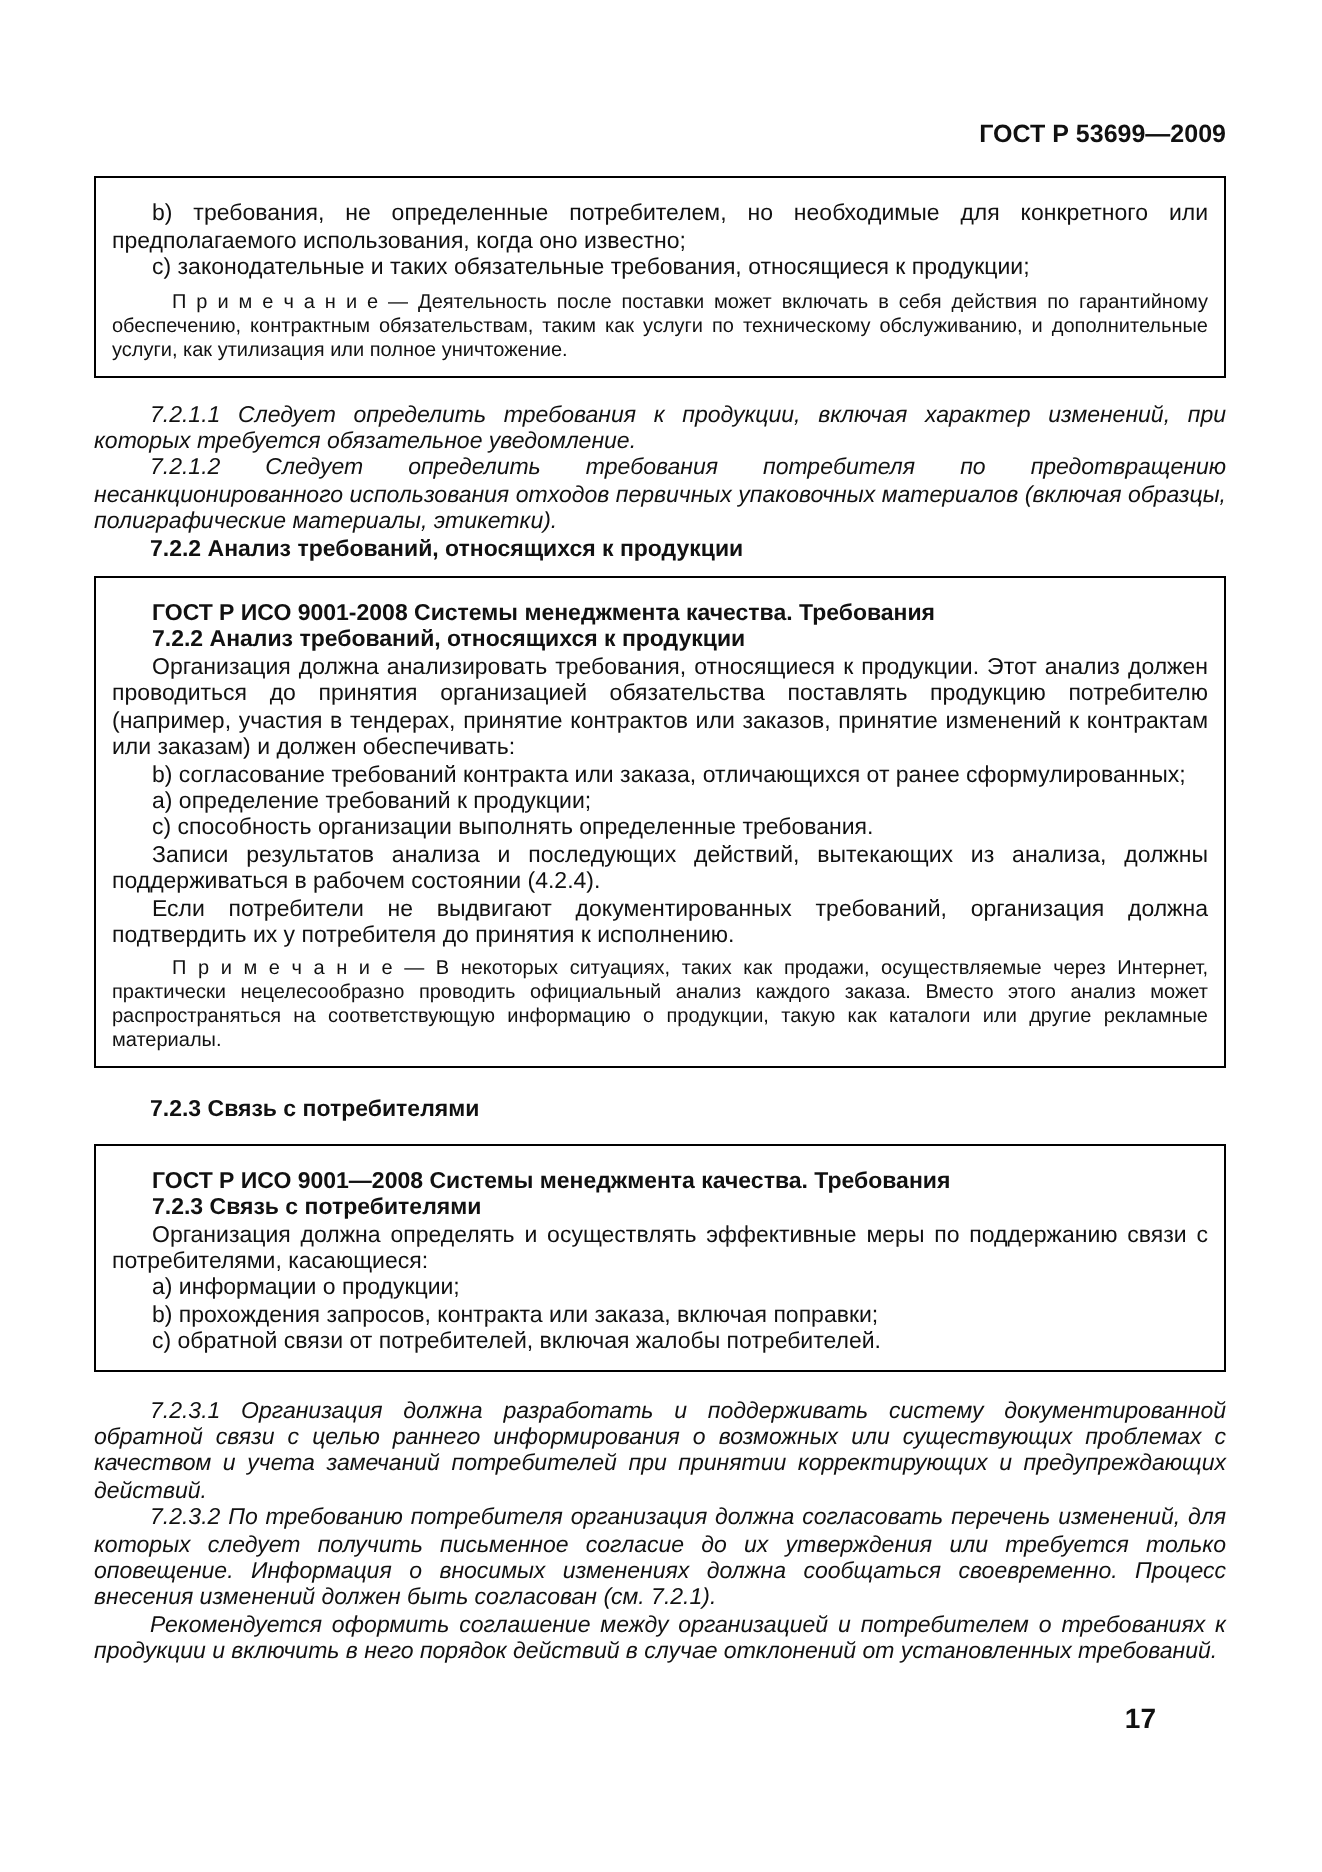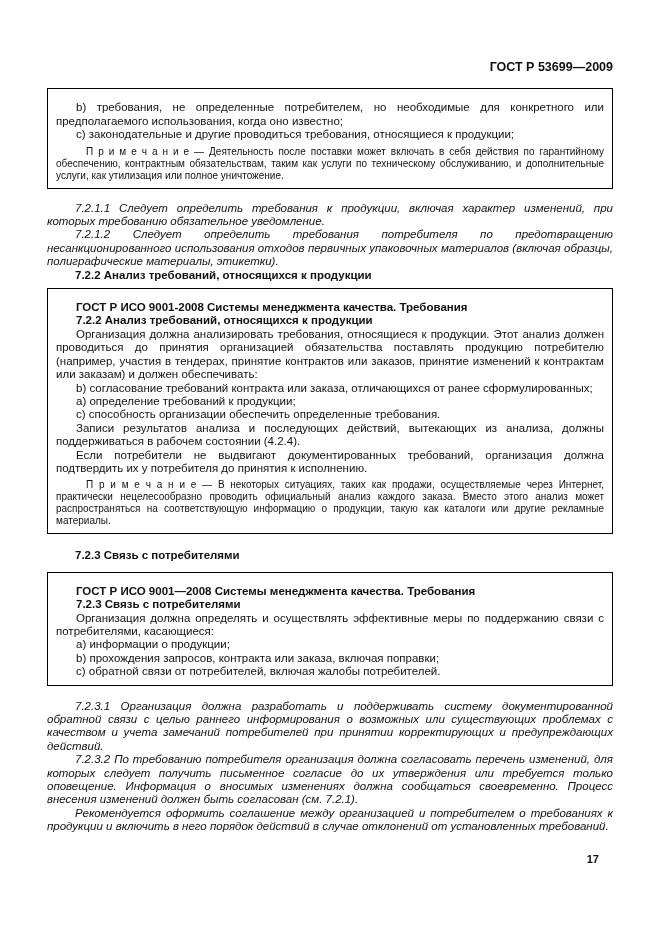--- a/index.html
+++ b/index.html
@@ -57,51 +57,51 @@
     text-align: left !important;
   }
   .mt-box1 { margin-top: 0; }
   .mt-sec721 { margin-top: 13px !important; }
   .mt-box2 { margin-top: 6px; }
   .mt-h723 { margin-top: 15px !important; }
   .mt-box3 { margin-top: 9px; }
   .mt-sec723 { margin-top: 14px !important; }
   .page-number {
     position: absolute;
-    right: 62px;
+    right: 83px;
     bottom: 70px;
-    font-size: 11px;
+    font-size: 14px;
     font-weight: bold;
   }
 </style>
 </head>
 <body>
 
 <div class="page">
 
   <div class="running-header">ГОСТ Р 53699—2009</div>
 
   <div class="gost-box mt-box1">
     <p>b) требования, не определенные потребителем, но необходимые для конкретного или предполагаемого использования, когда оно известно;</p>
-    <p>c) законодательные и другие проводиться требования, относящиеся к продукции;</p>
+    <p>c) законодательные и таких обязательные требования, относящиеся к продукции;</p>
     <p class="note">П р и м е ч а н и е — Деятельность после поставки может включать в себя действия по гарантийному обеспечению, контрактным обязательствам, таким как услуги по техническому обслуживанию, и дополнительные услуги, как утилизация или полное уничтожение.</p>
   </div>
 
-  <p class="italic-para mt-sec721">7.2.1.1 Следует определить требования к продукции, включая характер изменений, при которых требованию обязательное уведомление.</p>
+  <p class="italic-para mt-sec721">7.2.1.1 Следует определить требования к продукции, включая характер изменений, при которых требуется обязательное уведомление.</p>
   <p class="italic-para">7.2.1.2 Следует определить требования потребителя по предотвращению несанкционированного использования отходов первичных упаковочных материалов (включая образцы, полиграфические материалы, этикетки).</p>
 
   <p class="section-heading">7.2.2 Анализ требований, относящихся к продукции</p>
 
   <div class="gost-box mt-box2">
     <p class="box-title">ГОСТ Р ИСО 9001-2008 Системы менеджмента качества. Требования</p>
     <p class="box-title">7.2.2 Анализ требований, относящихся к продукции</p>
     <p>Организация должна анализировать требования, относящиеся к продукции. Этот анализ должен проводиться до принятия организацией обязательства поставлять продукцию потребителю (например, участия в тендерах, принятие контрактов или заказов, принятие изменений к контрактам или заказам) и должен обеспечивать:</p>
     <p>b) согласование требований контракта или заказа, отличающихся от ранее сформулированных;</p>
     <p>a) определение требований к продукции;</p>
-    <p>c) способность организации обеспечить определенные требования.</p>
+    <p>c) способность организации выполнять определенные требования.</p>
     <p>Записи результатов анализа и последующих действий, вытекающих из анализа, должны поддерживаться в рабочем состоянии (4.2.4).</p>
     <p>Если потребители не выдвигают документированных требований, организация должна подтвердить их у потребителя до принятия к исполнению.</p>
     <p class="note">П р и м е ч а н и е — В некоторых ситуациях, таких как продажи, осуществляемые через Интернет, практически нецелесообразно проводить официальный анализ каждого заказа. Вместо этого анализ может распространяться на соответствующую информацию о продукции, такую как каталоги или другие рекламные материалы.</p>
   </div>
 
   <p class="section-heading mt-h723">7.2.3 Связь с потребителями</p>
 
   <div class="gost-box mt-box3">
     <p class="box-title">ГОСТ Р ИСО 9001—2008 Системы менеджмента качества. Требования</p>
     <p class="box-title">7.2.3 Связь с потребителями</p>

